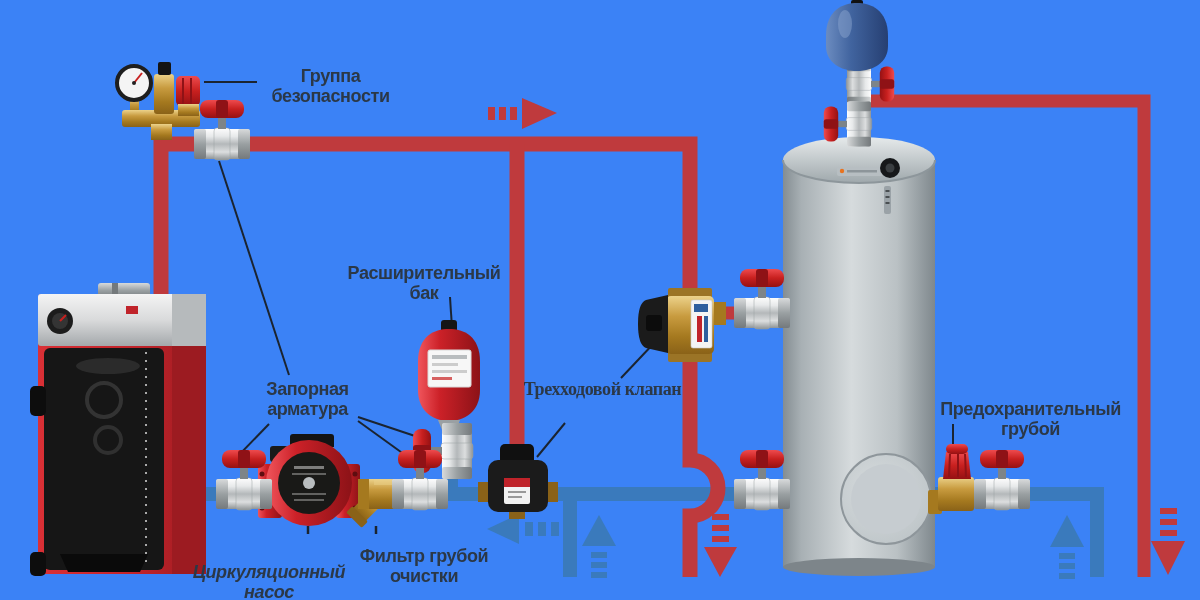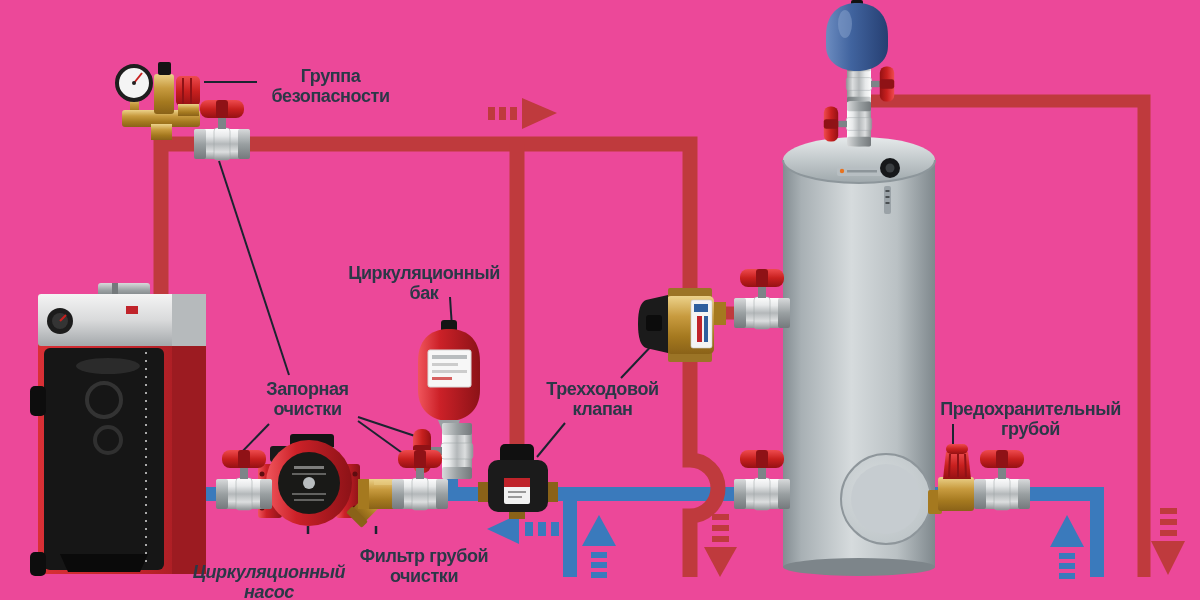--- a/index.html
+++ b/index.html
@@ -1,16 +1,16 @@
 <!DOCTYPE html>
 <html style="--hot-pipe: #bf3a3d; --cold-pipe: #3a7abc; --label-text: #2b3847; --valve-handle: #c8201f; --brass: #c89b3f; --tank-gray: #bac1c4; --boiler-red: #c0232a;"><head>
 <meta charset="utf-8">
 <style>
   html,body{margin:0;padding:0;background:#fff;}
-  #stage{position:relative;width:1200px;height:600px;background:#ec4899;overflow:hidden;
+  #stage{position:relative;width:1200px;height:600px;background:#3b82f6;overflow:hidden;
          font-family:"Liberation Sans",sans-serif;}
   #pipes{position:absolute;left:0;top:0;z-index:1;}
   .pipe-hot{stroke:var(--hot-pipe,#bf3a3d);stroke-width:15;fill:none;}
   .pipe-hot-thin{stroke:var(--hot-pipe,#bf3a3d);stroke-width:13;fill:none;}
   .pipe-cold{stroke:var(--cold-pipe,#3a7abc);stroke-width:14;fill:none;}
   .pipe-cold-thin{stroke:var(--cold-pipe,#3a7abc);stroke-width:12;fill:none;}
   .fill-hot{fill:var(--hot-pipe,#bf3a3d);}
   .fill-cold{fill:var(--cold-pipe,#3a7abc);}
   .ptr{stroke:#1b2430;stroke-width:2;fill:none;}
   .tick{stroke:#1b2430;stroke-width:2.5;fill:none;}
@@ -307,19 +307,19 @@
     <use href="#bv" transform="translate(222,144)"></use>
     <use href="#bv" transform="translate(244,494)"></use>
     <use href="#bv" transform="translate(420,494)"></use>
     <use href="#bv" transform="translate(762,494)"></use>
     <use href="#bv" transform="translate(762,313)"></use>
     <use href="#bv" transform="translate(1002,494)"></use>
   </g>
 </svg>
 
   <div class="lbl" style="left:258px;top:66px;width:145px;">Группа безопасности</div>
-  <div class="lbl" style="left:344px;top:263px;width:160px;">Циркуляционный бак</div>
-  <div class="lbl" style="left:240px;top:379px;width:135px;">Запорная очистки</div>
-  <div class="lbl" style="left:520px;top:379px;width:165px;">Трехходовой клапан</div>
+  <div class="lbl" style="left:344px;top:263px;width:160px;">Расширительный бак</div>
+  <div class="lbl" style="left:240px;top:379px;width:135px;">Запорная арматура</div>
+  <div class="lbl" style="left:520px;top:379px;width:165px;font-family:Liberation Serif, serif;">Трехходовой клапан</div>
   <div class="lbl" style="left:938px;top:399px;width:185px;">Предохранительный грубой</div>
   <div class="lbl" style="left:185px;top:562px;width:168px;font-style:italic;">Циркуляционный насос</div>
   <div class="lbl" style="left:348px;top:538px;width:152px;margin-top:8px;">Фильтр грубой очистки</div>
 </div>
 
 </body></html>

